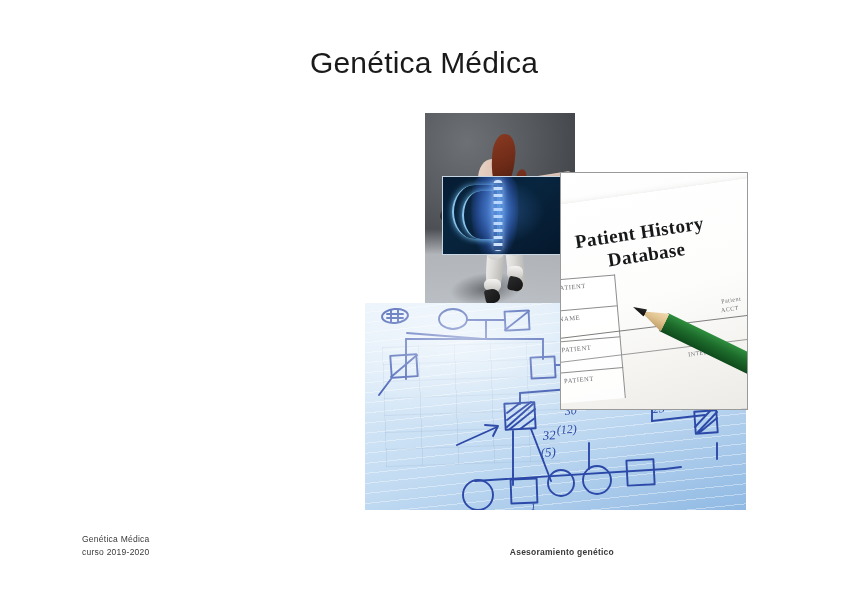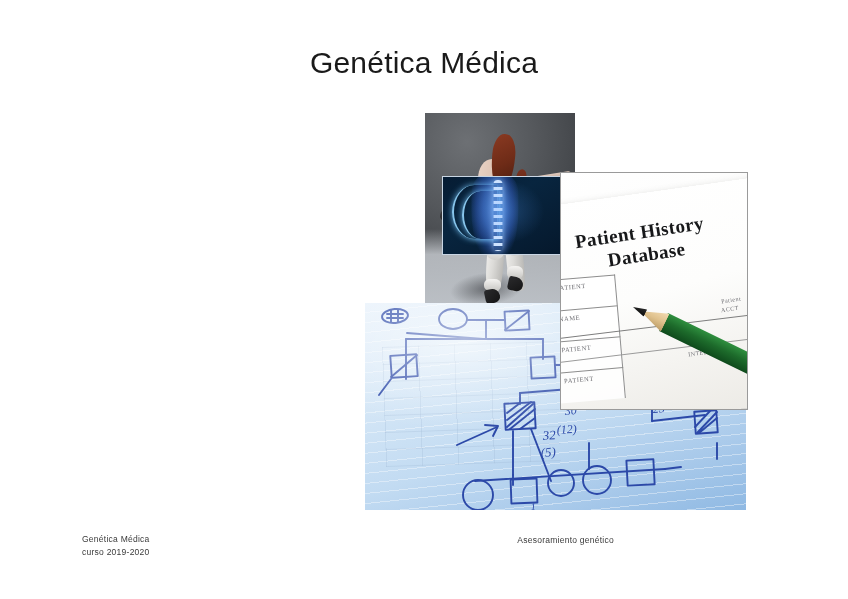--- a/index.html
+++ b/index.html
@@ -335,24 +335,25 @@
     position: absolute;
     left: 82px; top: 533px;
     font-size: 8.5px;
     line-height: 12.5px;
     color: #3a3a3a;
     white-space: pre-line;
     letter-spacing: 0.25px;
   }
   #footer-right {
     position: absolute;
-    right: 86px; top: 535px;
+    right: 86px; top: 547px;
     font-size: 8.5px;
     color: #3a3a3a;
     letter-spacing: 0.25px;
+    font-weight: bold;
   }
 </style>
 </head>
 <body>
 
 <div id="slide">
 
   <div id="slide-title">Genética Médica</div>
 
   <div class="photo" id="img-anatomy">

